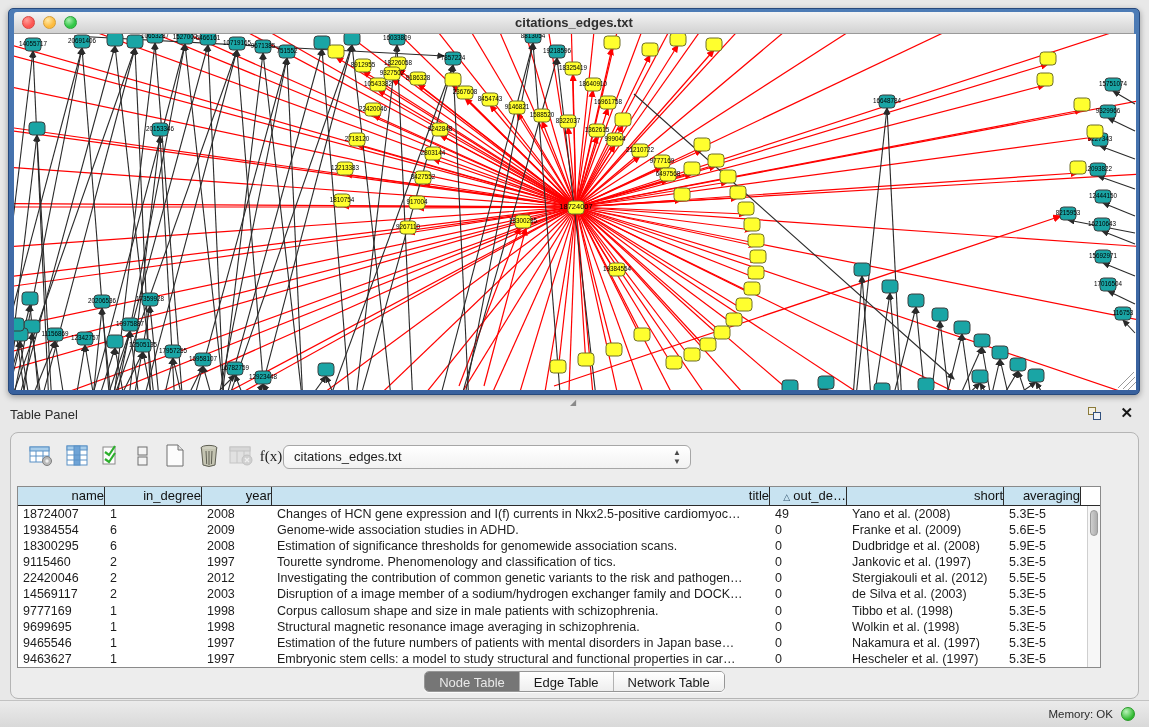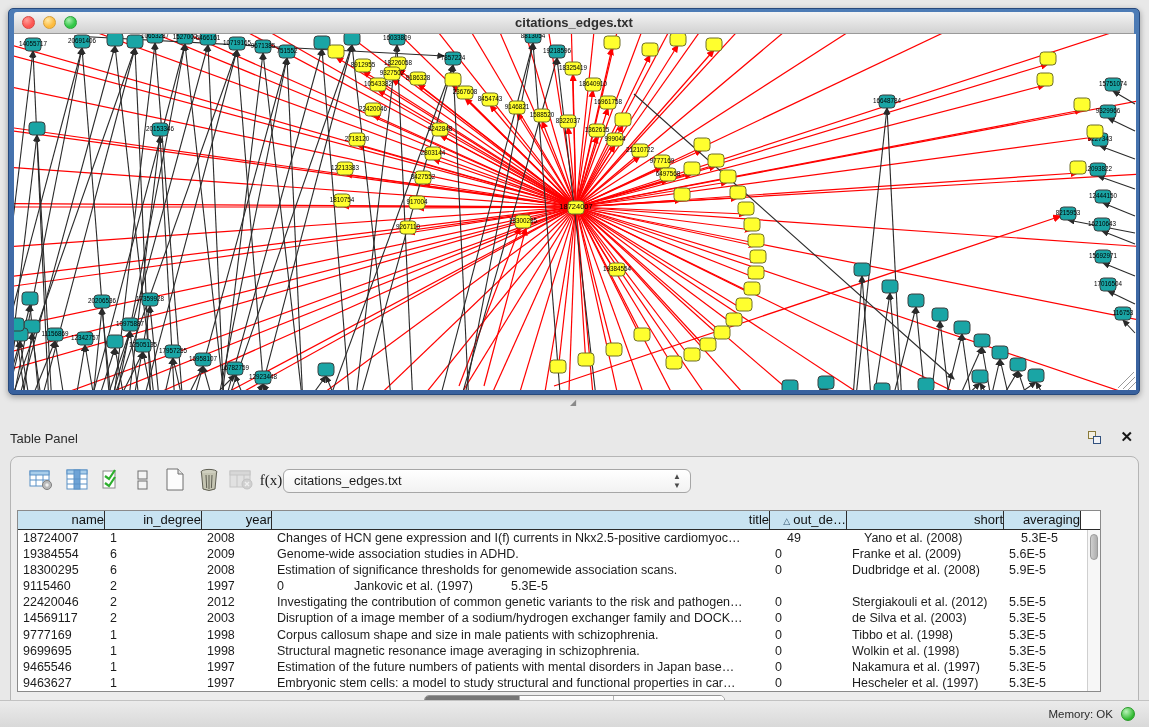--- a/index.html
+++ b/index.html
@@ -18,21 +18,21 @@
   .tl.yellow { background:radial-gradient(circle at 35% 30%, #ffe9a8,#fdbc40 60%); border:1px solid #d69e34; }
   .tl.green  { background:radial-gradient(circle at 35% 30%, #a9efae,#33c748 60%); border:1px solid #2aa338; }
   .title { text-align:center; font-size:13px; font-weight:600; color:#2e2e2e; line-height:21px; }
   .canvas { position:relative; width:1122px; height:356px; background:#ffffff; overflow:hidden; }
   .canvas svg { display:block; }
 
   
   .splitter { position:absolute; left:570px; top:398px; font-size:8px; color:#8a8a8a; cursor:row-resize; }
 
   
-  .table-panel { position:absolute; left:0; top:424px; width:1149px; height:300px; }
+  .table-panel { position:absolute; left:0; top:400px; width:1149px; height:300px; }
   .tp-header { position:relative; height:30px; }
   .tp-title { position:absolute; left:10px; top:7px; font-size:13px; color:#2b2b2b; }
   .float-icon { position:absolute; right:46px; top:7px; width:15px; height:14px; cursor:pointer; }
   .float-icon .sq1 { position:absolute; left:0; top:0; width:8px; height:8px; border:1px solid #8a7a3a; background:#f4f0e2; }
   .float-icon .sq2 { position:absolute; left:5px; top:5px; width:8px; height:8px; border:1px solid #32517e; background:#f0f2f6; }
   .close-icon { position:absolute; right:16px; top:4px; font-size:15px; font-weight:bold; color:#161616; cursor:pointer; }
 
   .tp-inner { position:absolute; left:10px; top:32px; width:1129px; height:267px;
     background:#ededed; border:1px solid #b5b5b5; border-radius:8px; }
 
@@ -879,21 +879,21 @@
             <div class="hcell" style="width: 157px;">short</div>
             <div class="hcell" style="width: 77px;">averaging</div>
             <div class="hcell hfiller"></div>
           </div>
         <div id="tbody">
             <div class="trow">
               <div class="tcell" style="width: 87px;">18724007</div>
               <div class="tcell" style="width: 97px;">1</div>
               <div class="tcell" style="width: 70px;">2008</div>
               <div class="tcell" style="width: 498px;">Changes of HCN gene expression and I(f) currents in Nkx2.5-positive cardiomyoc…</div>
-              <div class="tcell" style="width: 77px; margin-left: 12px;">49</div>
+              <div class="tcell" style="width: 77px;">49</div>
               <div class="tcell" style="width: 157px;">Yano et al. (2008)</div>
               <div class="tcell" style="width: 77px;">5.3E-5</div>
             </div>
             <div class="trow">
               <div class="tcell" style="width: 87px;">19384554</div>
               <div class="tcell" style="width: 97px;">6</div>
               <div class="tcell" style="width: 70px;">2009</div>
               <div class="tcell" style="width: 498px;">Genome-wide association studies in ADHD.</div>
               <div class="tcell" style="width: 77px;">0</div>
               <div class="tcell" style="width: 157px;">Franke et al. (2009)</div>
@@ -905,20 +905,21 @@
               <div class="tcell" style="width: 70px;">2008</div>
               <div class="tcell" style="width: 498px;">Estimation of significance thresholds for genomewide association scans.</div>
               <div class="tcell" style="width: 77px;">0</div>
               <div class="tcell" style="width: 157px;">Dudbridge et al. (2008)</div>
               <div class="tcell" style="width: 77px;">5.9E-5</div>
             </div>
             <div class="trow">
               <div class="tcell" style="width: 87px;">9115460</div>
               <div class="tcell" style="width: 97px;">2</div>
               <div class="tcell" style="width: 70px;">1997</div>
+              <div class="tcell" style="width: 498px;">Tourette syndrome. Phenomenology and classification of tics.</div>
               <div class="tcell" style="width: 77px;">0</div>
               <div class="tcell" style="width: 157px;">Jankovic et al. (1997)</div>
               <div class="tcell" style="width: 77px;">5.3E-5</div>
             </div>
             <div class="trow">
               <div class="tcell" style="width: 87px;">22420046</div>
               <div class="tcell" style="width: 97px;">2</div>
               <div class="tcell" style="width: 70px;">2012</div>
               <div class="tcell" style="width: 498px;">Investigating the contribution of common genetic variants to the risk and pathogen…</div>
               <div class="tcell" style="width: 77px;">0</div>

